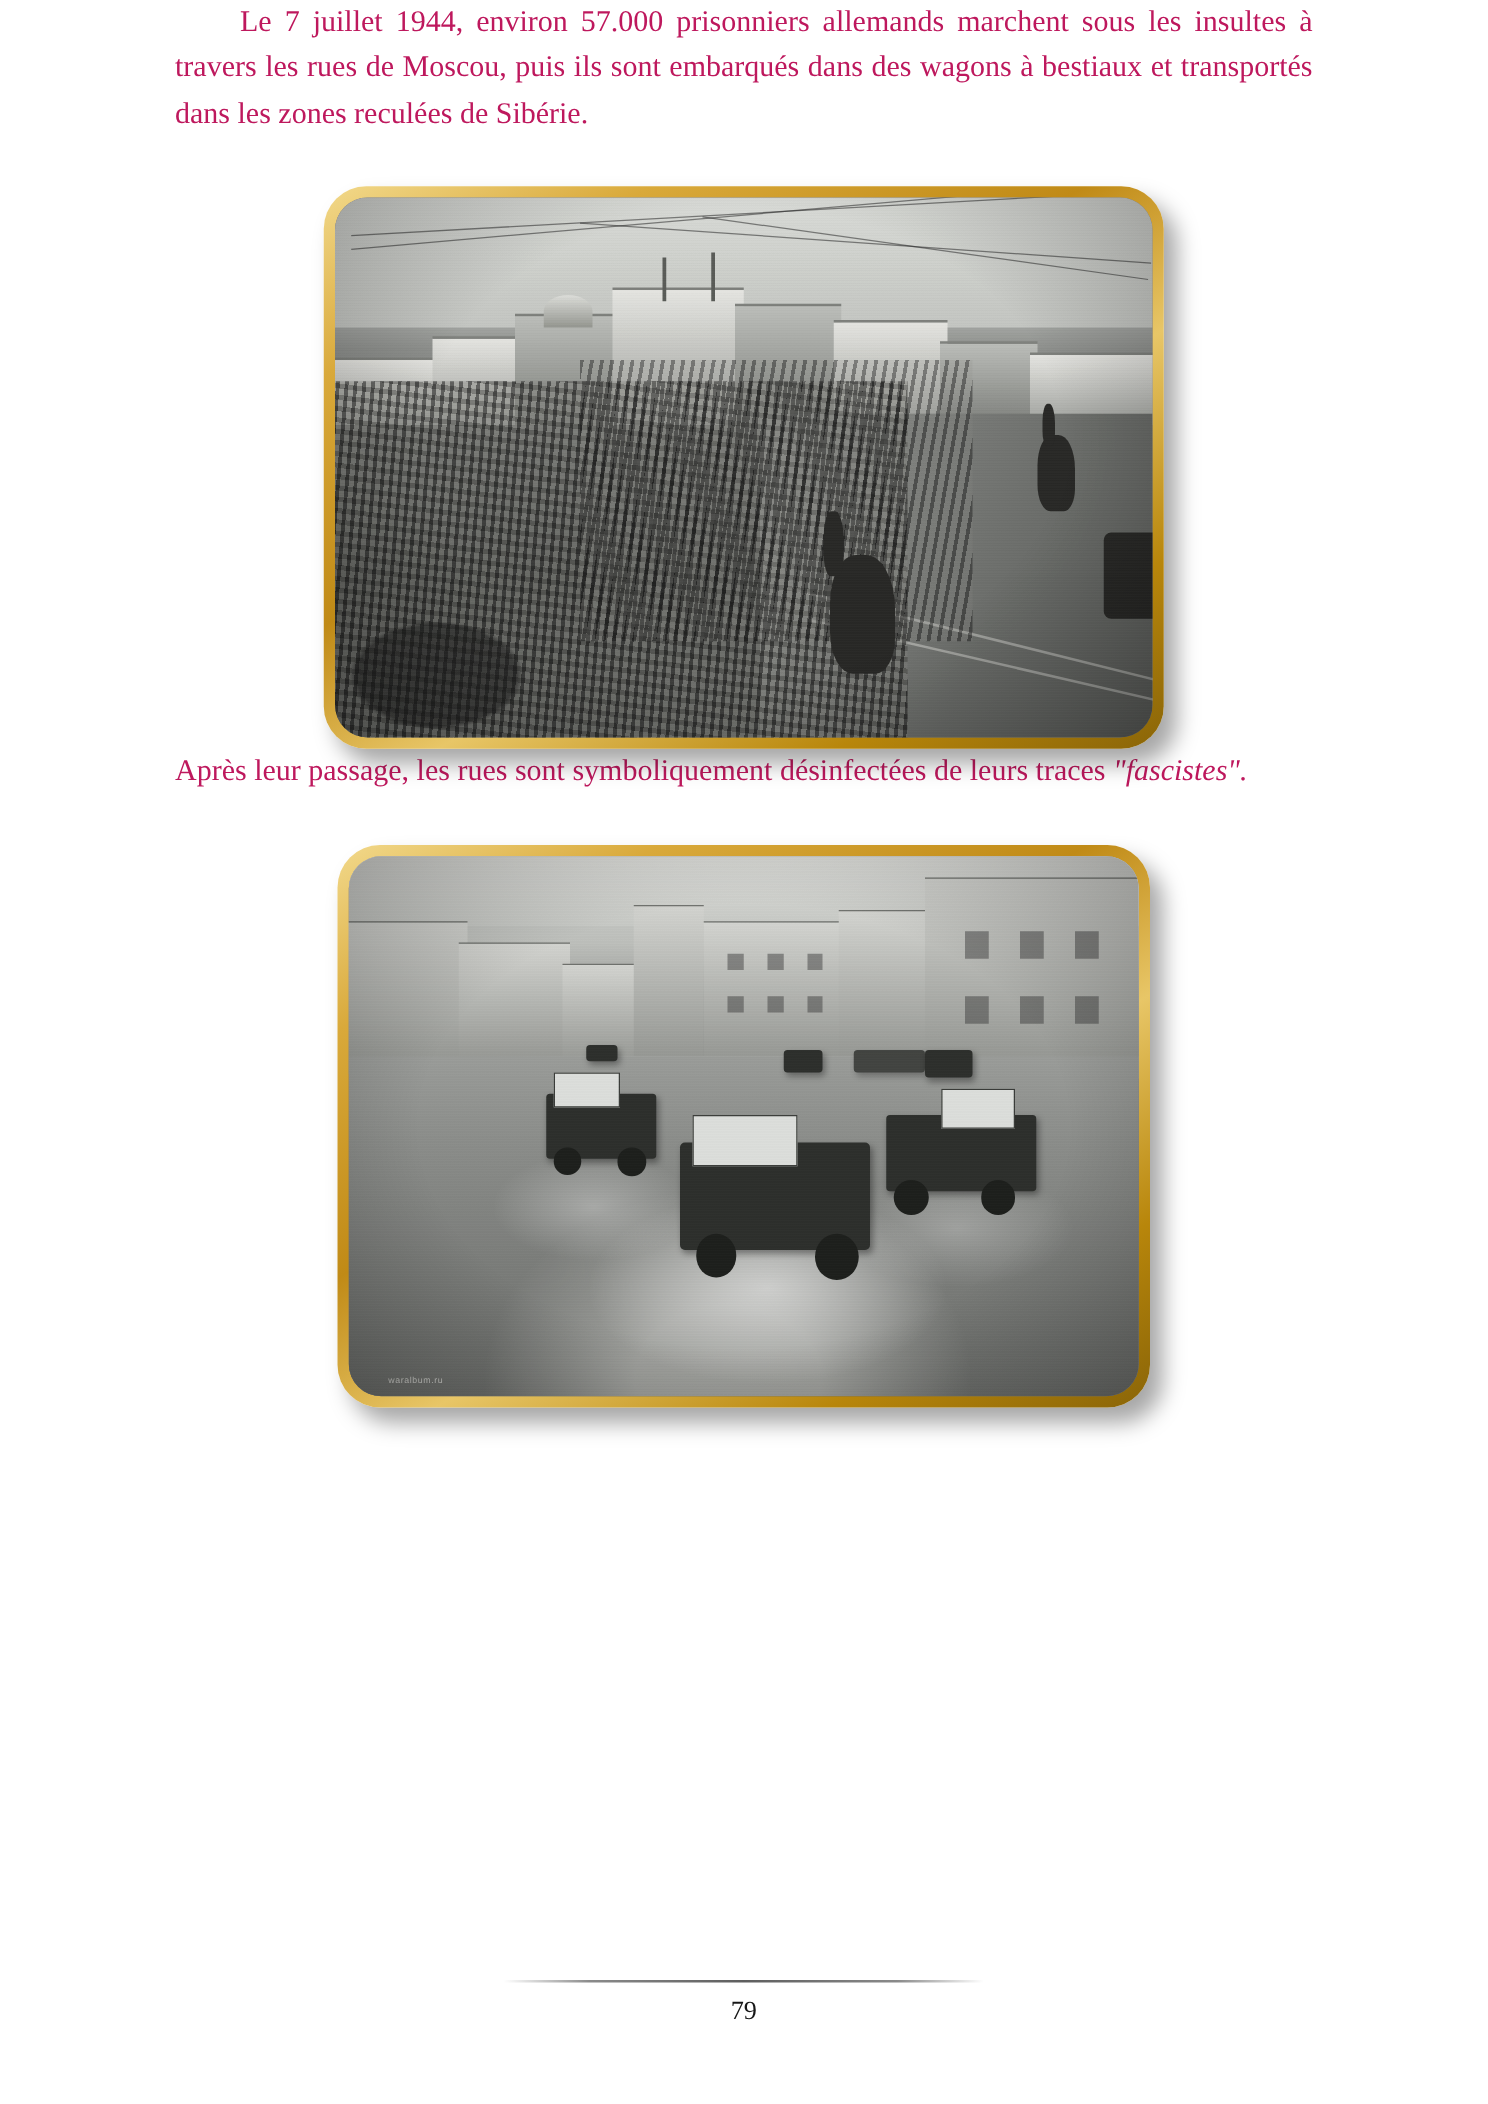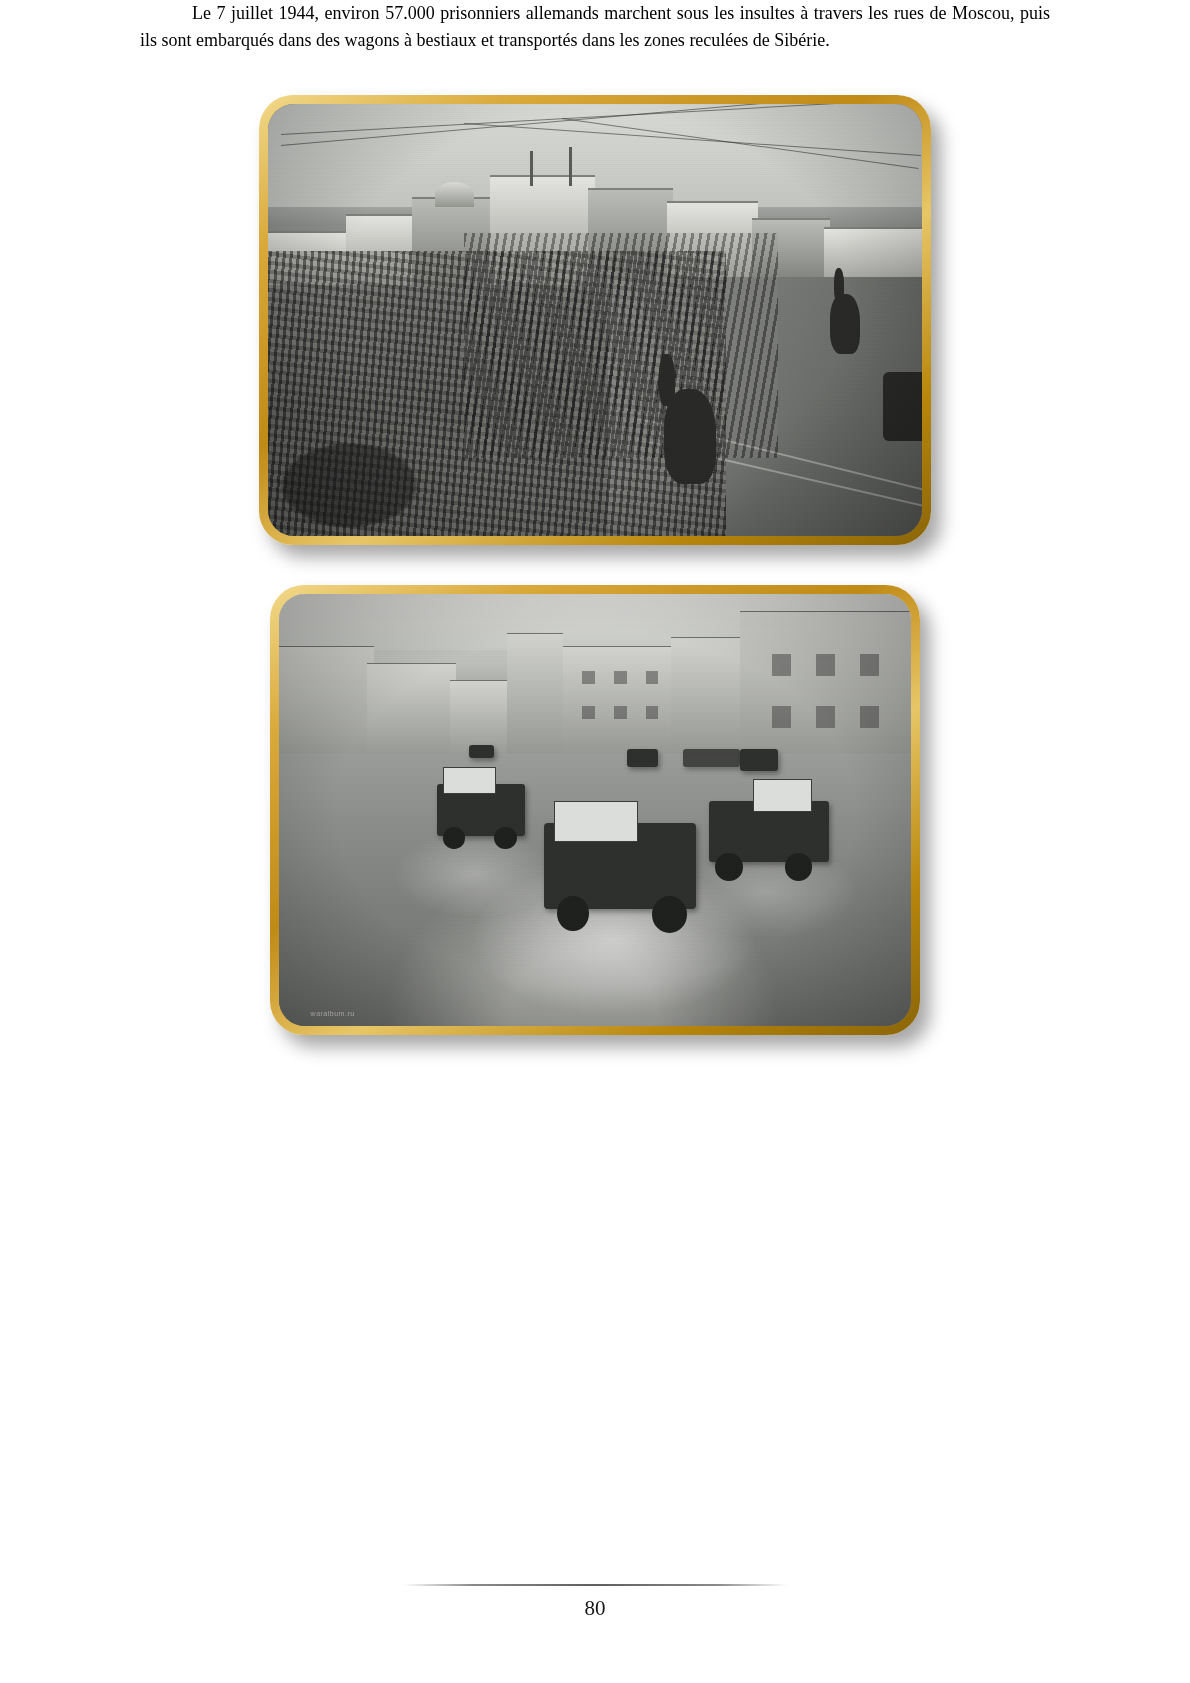--- a/index.html
+++ b/index.html
@@ -38,25 +38,25 @@
     font-family: "Liberation Serif", serif;
     font-size: 25px;
     font-weight: normal;
     letter-spacing: 0.3px;
     font-variant: small-caps;
     text-transform: none;
   }
 
   
   p.para {
-    font-size: 18px;
+    font-size: 24px;
     line-height: 1.52;
     text-align: justify;
     margin: 0;
-    color: #000000;
+    color: #be185d;
   }
   .para-intro {
     margin-top: 38px;
     text-indent: 52px;
   }
   .para-caption {
     margin-top: 36px;
   }
   .para-after1 {
     margin-top: 44px;
@@ -247,20 +247,21 @@
             <div class="horseman" style="left:86.5%; top:38%; width:1.6%; height:8%;"></div>
             <div class="horseman" style="left:94%; top:62%; width:7%; height:16%; border-radius:6px;"></div>
 
             <div class="grain"></div>
             <div class="vig"></div>
           </div>
         </div>
       </div>
     </div>
 
+    <p class="para para-caption"><span>Après leur passage, les rues sont symboliquement désinfectées de leurs traces </span><span class="quoted">"fascistes".</span></p>
 
     <div class="figure" id="fig2">
       <div class="frame">
         <div class="frame-inner">
           <div class="ph2">
             <div class="sky2"></div>
 
             <div class="blk" style="left:-1%; top:12%; width:16%; height:28%;"></div>
             <div class="blk" style="left:14%; top:16%; width:14%; height:24%;"></div>
             <div class="blk" style="left:27%; top:20%; width:10%; height:20%;"></div>
@@ -316,16 +317,16 @@
         </div>
       </div>
     </div>
 
 
 
   </div>
 
   <div class="footer">
     <div class="footer-rule"></div>
-    <div class="page-number">80</div>
+    <div class="page-number">79</div>
   </div>
 
 </div>
 
 </body></html>

